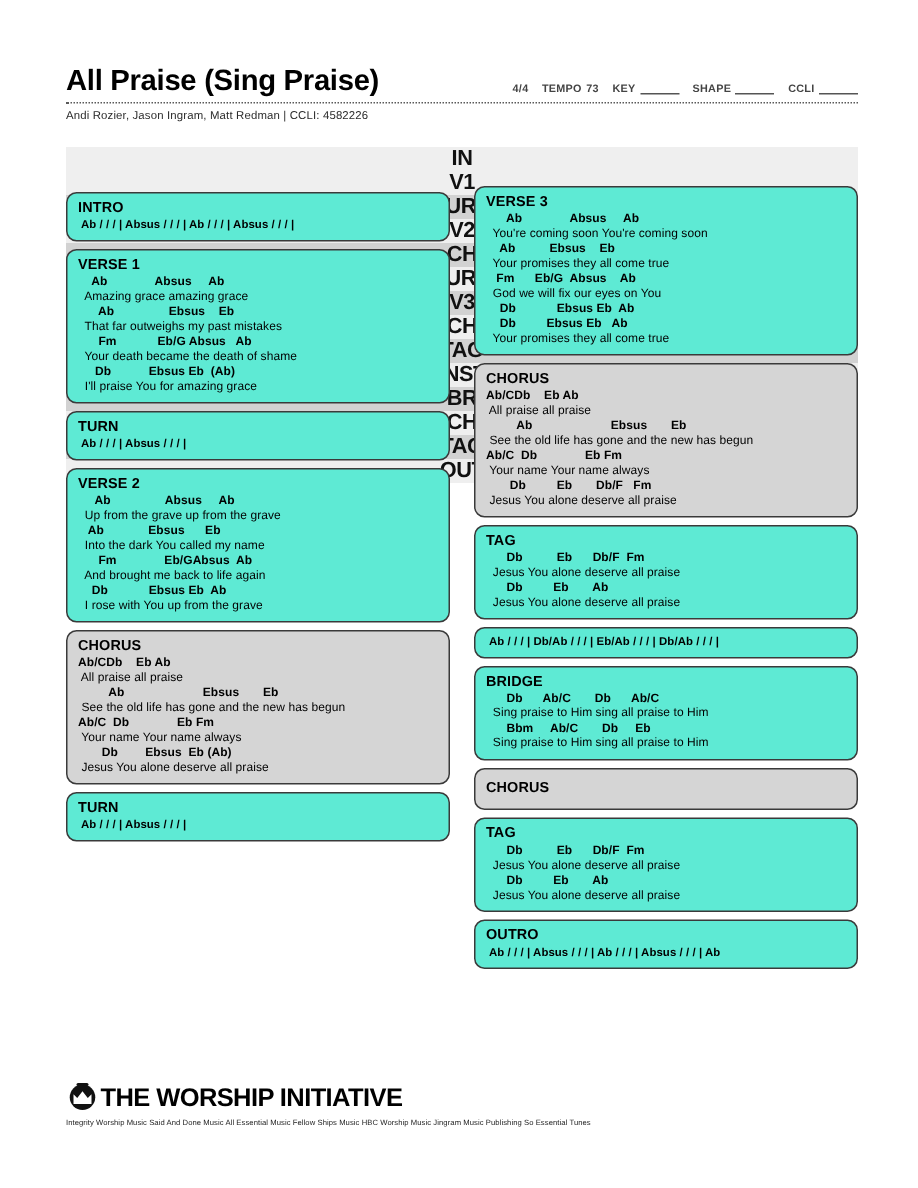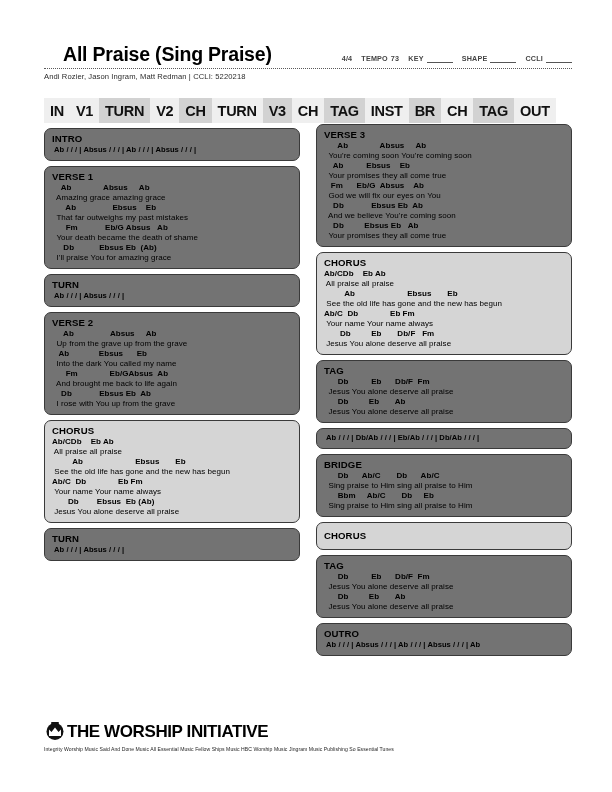--- a/index.html
+++ b/index.html
@@ -35,21 +35,20 @@
     display: flex;
     align-items: flex-end;
     justify-content: space-between;
   }
   .song-title {
     font-size: 19.5px;
     font-weight: bold;
     letter-spacing: -0.2px;
     line-height: 1.1;
     white-space: nowrap;
-    margin-left: 19px;
   }
   .meta-row {
     display: flex;
     align-items: flex-end;
     gap: 9px;
     font-size: 7.2px;
     font-weight: bold;
     letter-spacing: 0.2px;
     padding-bottom: 2px;
     color: #444;
@@ -78,20 +77,21 @@
 
   
   .structure-bar {
     position: absolute;
     left: 44px;
     top: 98px;
     width: 528px;
     height: 25px;
     display: flex;
     align-items: stretch;
+    flex-direction: column;
   }
   .struct-cell {
     flex: 0 0 auto;
     display: flex;
     align-items: center;
     justify-content: center;
     font-size: 14.5px;
     font-weight: bold;
     letter-spacing: -0.3px;
     color: #111;
@@ -108,21 +108,21 @@
   }
   .col-left  { left: 44px;  top: 128px; }
   .col-right { left: 316px; top: 124px; }
 
   .section {
     border: 1.1px solid #3a3a3a;
     border-radius: 7px;
     margin-bottom: 5px;
     padding: 4px 7px 5px 7px;
     box-sizing: border-box;
-    background: #737373;
+    background: #5eead4;
   }
   .section.shaded { background: #d5d5d5; }
 
   .section-label {
     font-size: 9.6px;
     font-weight: bold;
     letter-spacing: 0.1px;
     margin-bottom: 1px;
     line-height: 1.15;
   }
@@ -208,21 +208,21 @@
           <span>SHAPE</span>
           <span class="meta-blank"></span>
         </span>
         <span class="meta-item">
           <span>CCLI</span>
           <span class="meta-blank"></span>
         </span>
       </div>
     </div>
     <div class="dotted-rule"></div>
-    <div class="byline">Andi Rozier, Jason Ingram, Matt Redman | CCLI: 5220218</div>
+    <div class="byline">Andi Rozier, Jason Ingram, Matt Redman | CCLI: 4582226</div>
   </div>
 
   <div class="structure-bar" id="structure-bar">
       <div class="struct-cell shade-light">IN</div>
       <div class="struct-cell shade-light">V1</div>
       <div class="struct-cell shade-dark">TURN</div>
       <div class="struct-cell shade-light">V2</div>
       <div class="struct-cell shade-dark">CH</div>
       <div class="struct-cell shade-light">TURN</div>
       <div class="struct-cell shade-dark">V3</div>
@@ -286,21 +286,20 @@
   <div class="col col-right" id="right-column">
       <div class="section">
         <div class="section-label">VERSE 3</div>
         <div class="chordline">      Ab              Absus     Ab</div>
         <div class="lyricline">  You're coming soon You're coming soon</div>
         <div class="chordline">    Ab          Ebsus    Eb</div>
         <div class="lyricline">  Your promises they all come true</div>
         <div class="chordline">   Fm      Eb/G  Absus    Ab</div>
         <div class="lyricline">  God we will fix our eyes on You</div>
         <div class="chordline">    Db            Ebsus Eb  Ab</div>
-        <div class="lyricline">  And we believe You're coming soon</div>
         <div class="chordline">    Db         Ebsus Eb   Ab</div>
         <div class="lyricline">  Your promises they all come true</div>
       </div>
       <div class="section shaded">
         <div class="section-label">CHORUS</div>
         <div class="chordline">Ab/CDb    Eb Ab</div>
         <div class="lyricline"> All praise all praise</div>
         <div class="chordline">         Ab                       Ebsus       Eb</div>
         <div class="lyricline"> See the old life has gone and the new has begun</div>
         <div class="chordline">Ab/C  Db              Eb Fm</div>

